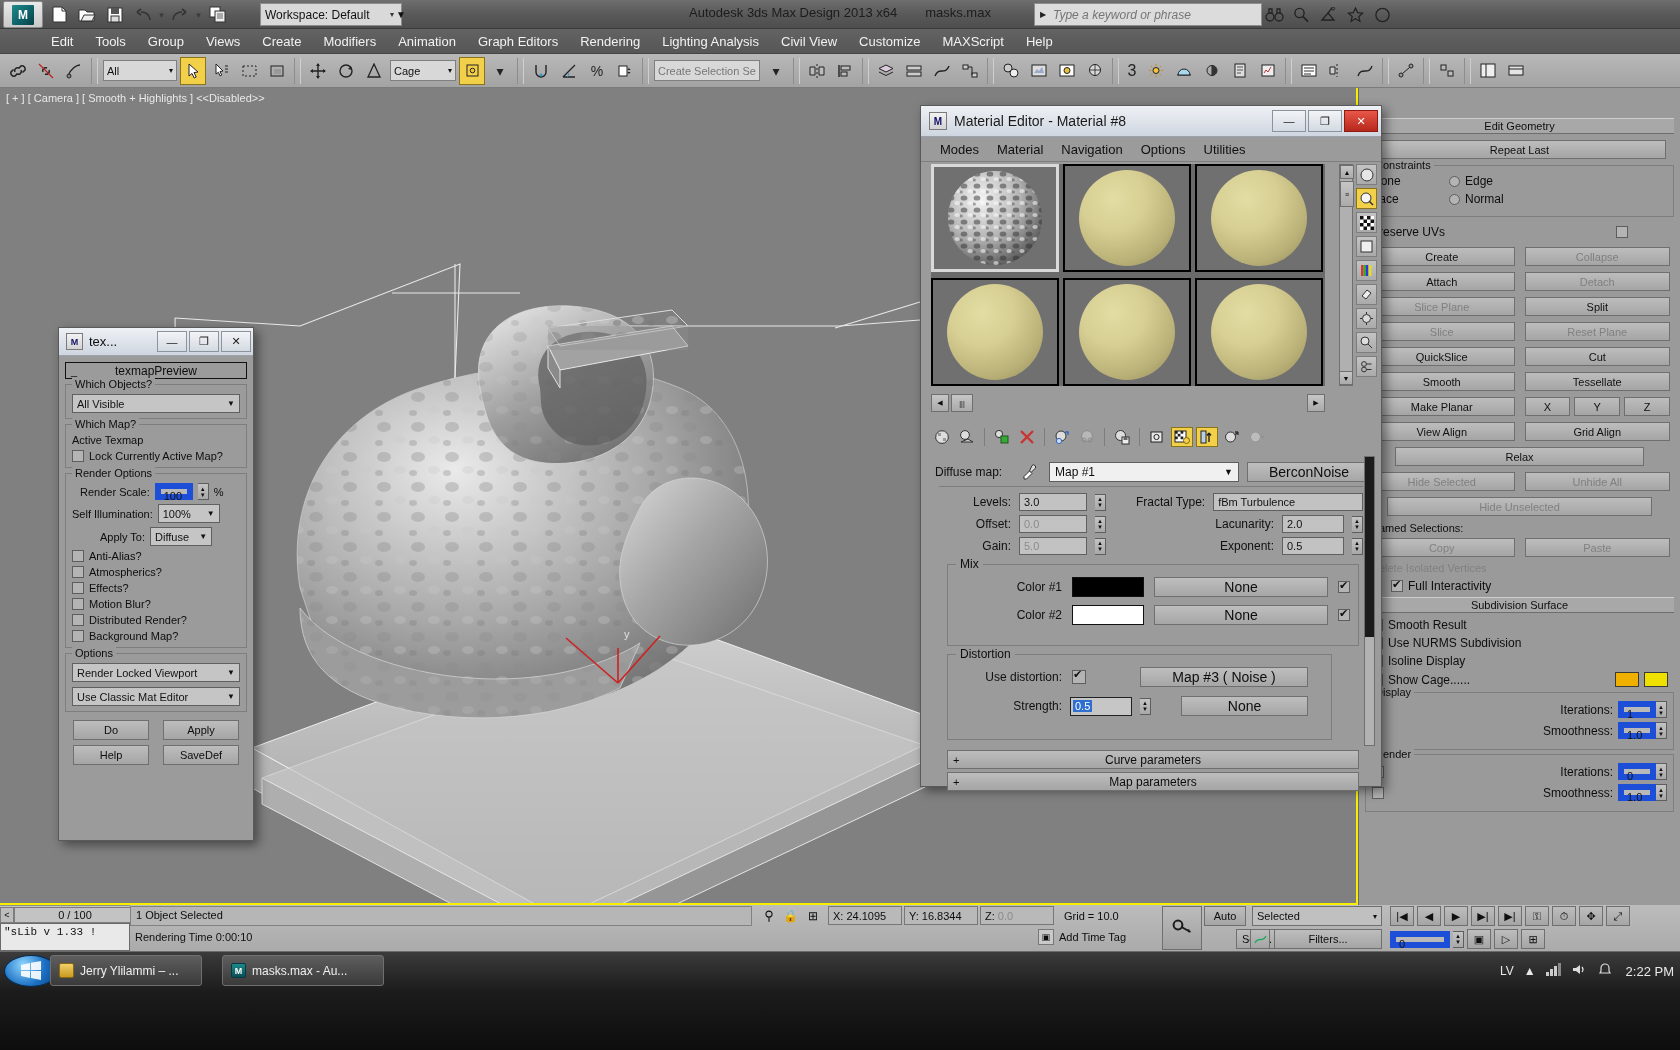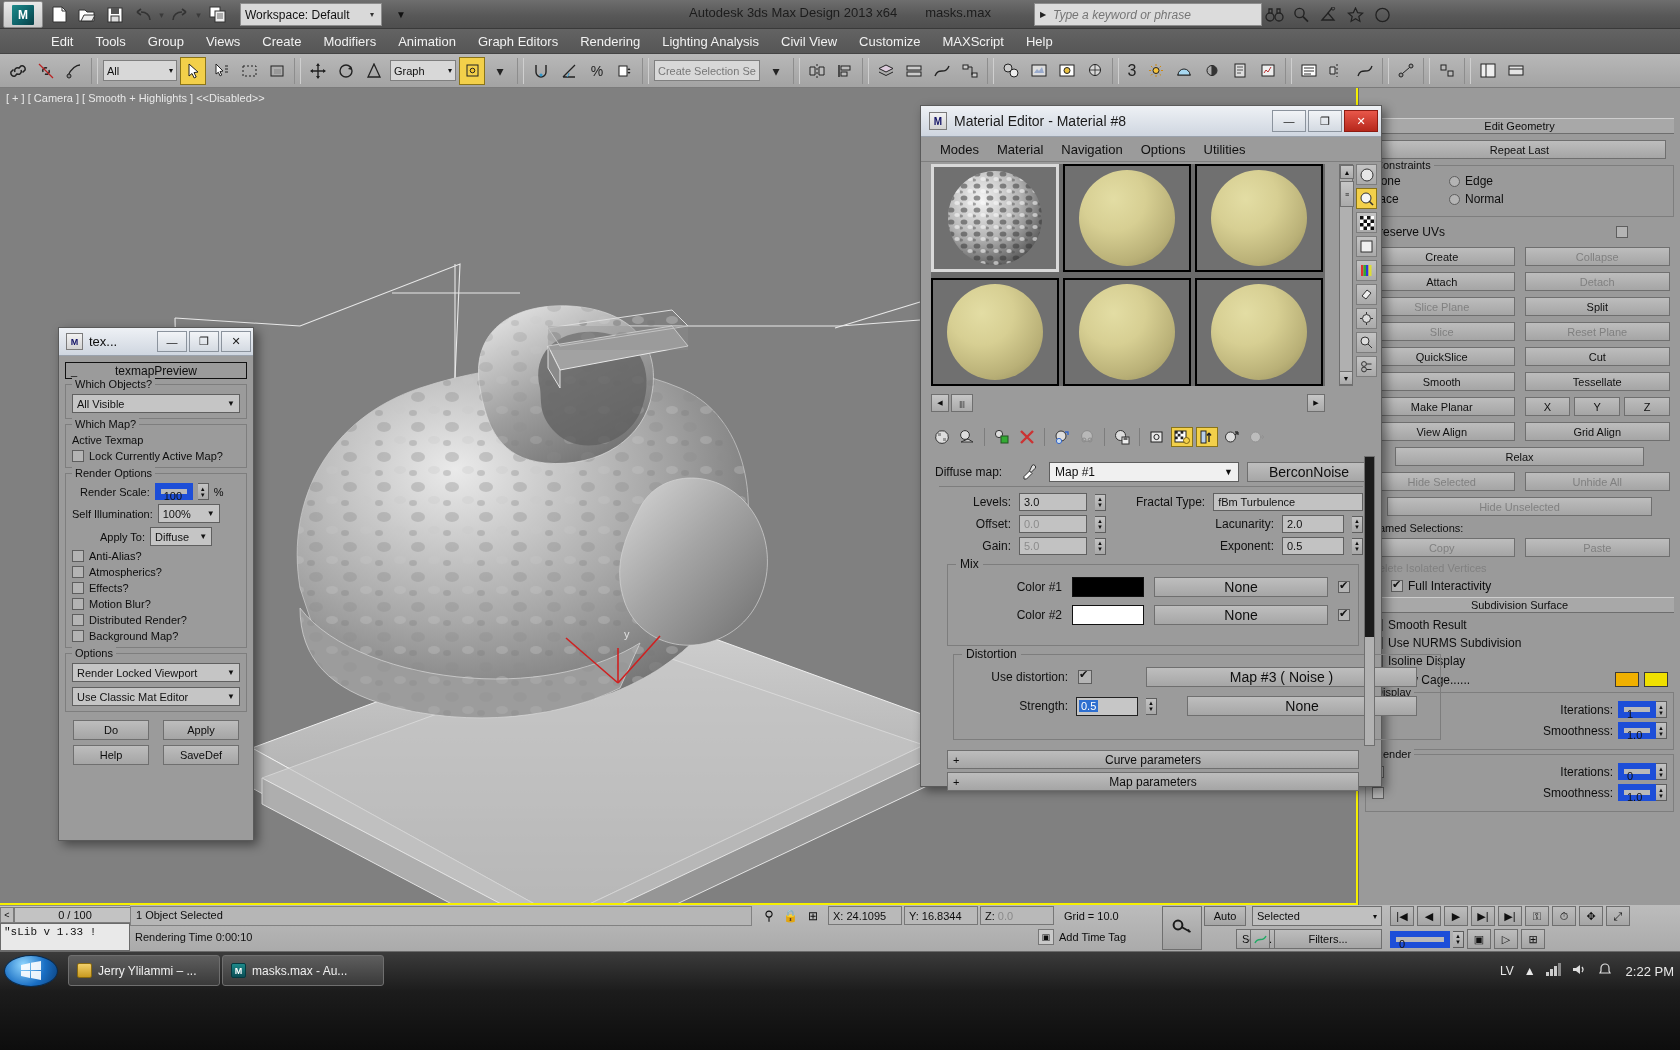--- a/index.html
+++ b/index.html
@@ -34,21 +34,21 @@
   #appicon .logo:after{ content:""; position:absolute; left:2px; bottom:1px;
     font-size:5px; }
   .qat { position:absolute; top:2px; height:25px; display:flex; align-items:center; gap:2px; }
   .qbtn {
     width:26px; height:24px; display:flex; align-items:center; justify-content:center;
     color:#2a2a2a; font-size:15px; cursor:default;
   }
   .qbtn svg { display:block; }
   .qsep { width:7px; text-align:center; color:#3a3a3a; font-size:9px; }
   #wsbox {
-    position:absolute; left:240px; top:3px; width:142px; height:23px;
+    position:absolute; left:260px; top:3px; width:142px; height:23px;
     background:#d9d9d9; border:1px solid #8d8d8d;
     display:flex; align-items:center; padding:0 4px; font-size:12px; color:#111;
   }
   #wsbox .lbl { flex:1; white-space:nowrap; overflow:hidden; }
   #wsbox .car { font-size:8px; color:#333; padding:0 3px; }
   #wsdrop { position:absolute; left:392px; top:4px; width:18px; height:21px;
     display:flex; align-items:center; justify-content:center; font-size:10px; color:#111; }
   #apptitle {
     position:absolute; left:0; top:5px; width:1680px; text-align:center;
     font-size:13px; color:#1c1c1c; pointer-events:none;
@@ -428,21 +428,21 @@
         <circle cx="8" cy="8" r="6" fill="none" stroke="#222" stroke-width="1.4"></circle>
         <path d="M13 3l1 4-4-1z" fill="#222"></path>
       </svg>
   </div>
   <div class="tb">
     <svg width="16" height="16" viewBox="0 0 16 16">
         <path d="M8 1L14 14H2z" fill="none" stroke="#222" stroke-width="1.3"></path>
       </svg>
   </div>
   <div class="tbsel" style="width:66px;">
-    <span>Graph</span>
+    <span>Cage</span>
     <span class="car">▾</span>
   </div>
   <div class="tb on">
     <svg width="15" height="15" viewBox="0 0 15 15">
         <rect x="2" y="2" width="11" height="11" fill="none" stroke="#222"></rect>
         <circle cx="7.5" cy="7.5" r="2.3" fill="#f2c230" stroke="#222"></circle>
       </svg>
   </div>
   <div class="tb">▾</div>
   <div class="tbsep"></div>
@@ -926,21 +926,21 @@
 
 <div id="taskbar">
   <div id="startorb">
     <svg width="22" height="20" viewBox="0 0 22 20">
       <path d="M1 4l9-2v7H1z" fill="#fff" opacity=".9"></path>
       <path d="M11 1.8L21 0v9H11z" fill="#fff" opacity=".9"></path>
       <path d="M1 10h9v7l-9-2z" fill="#fff" opacity=".9"></path>
       <path d="M11 10h10v9l-10-2z" fill="#fff" opacity=".9"></path>
     </svg>
   </div>
-  <div class="tbtn" style="left:68px; width:152px;">
+  <div class="tbtn" style="left:50px; width:152px;">
     <span style="width:15px;height:15px;background:linear-gradient(#f2d06a,#c89a20);border:1px solid #8a6a10;border-radius:2px;"></span>
     <span>Jerry Ylilammi – ...</span>
   </div>
   <div class="tbtn" style="left:222px; width:162px;">
     <span style="width:15px;height:15px;background:linear-gradient(#1d8a8a,#0b4d55);border:1px solid #063a40;border-radius:2px;color:#fff;font-size:9px;line-height:14px;text-align:center;font-weight:bold;">M</span>
     <span>masks.max - Au...</span>
   </div>
   <div id="tray">
     <span>LV</span>
     <span>▲</span>
@@ -1359,21 +1359,21 @@
       <span class="chk ck"></span>
     </div>
     <div style="display:flex; align-items:center; gap:10px;">
       <span class="melabel" style="width:106px; text-align:right;">Color #2</span>
       <span style="width:72px; height:20px; background:#fff; border:1px solid #111;"></span>
       <span class="mebtn" style="flex:1;">None</span>
       <span class="chk ck"></span>
     </div>
   </div>
 
-  <div class="megrp" style="position:absolute; left:32px; top:548px; width:488px; height:86px; padding:12px 23px 6px 8px;">
+  <div class="megrp" style="position:absolute; left:26px; top:548px; width:385px; height:86px; padding:12px 23px 6px 8px;">
     <span class="cap">Distortion</span>
     <div style="display:flex; align-items:center; gap:10px; margin-bottom:9px;">
       <span class="melabel" style="width:106px; text-align:right;">Use distortion:</span>
       <span class="chk ck" style="width:14px;height:14px;"></span>
       <span class="mebtn" style="flex:1; margin-left:44px;">Map #3  ( Noise )</span>
     </div>
     <div style="display:flex; align-items:center; gap:8px;">
       <span class="melabel" style="width:106px; text-align:right;">Strength:</span>
       <span style="width:62px; height:19px; background:#c6c6c6; border:1px solid #222; font-size:11px; display:flex; align-items:center; padding:0 2px;">
         <span style="background:#2e6fd0; color:#fff; padding:0 2px;">0.5</span>

